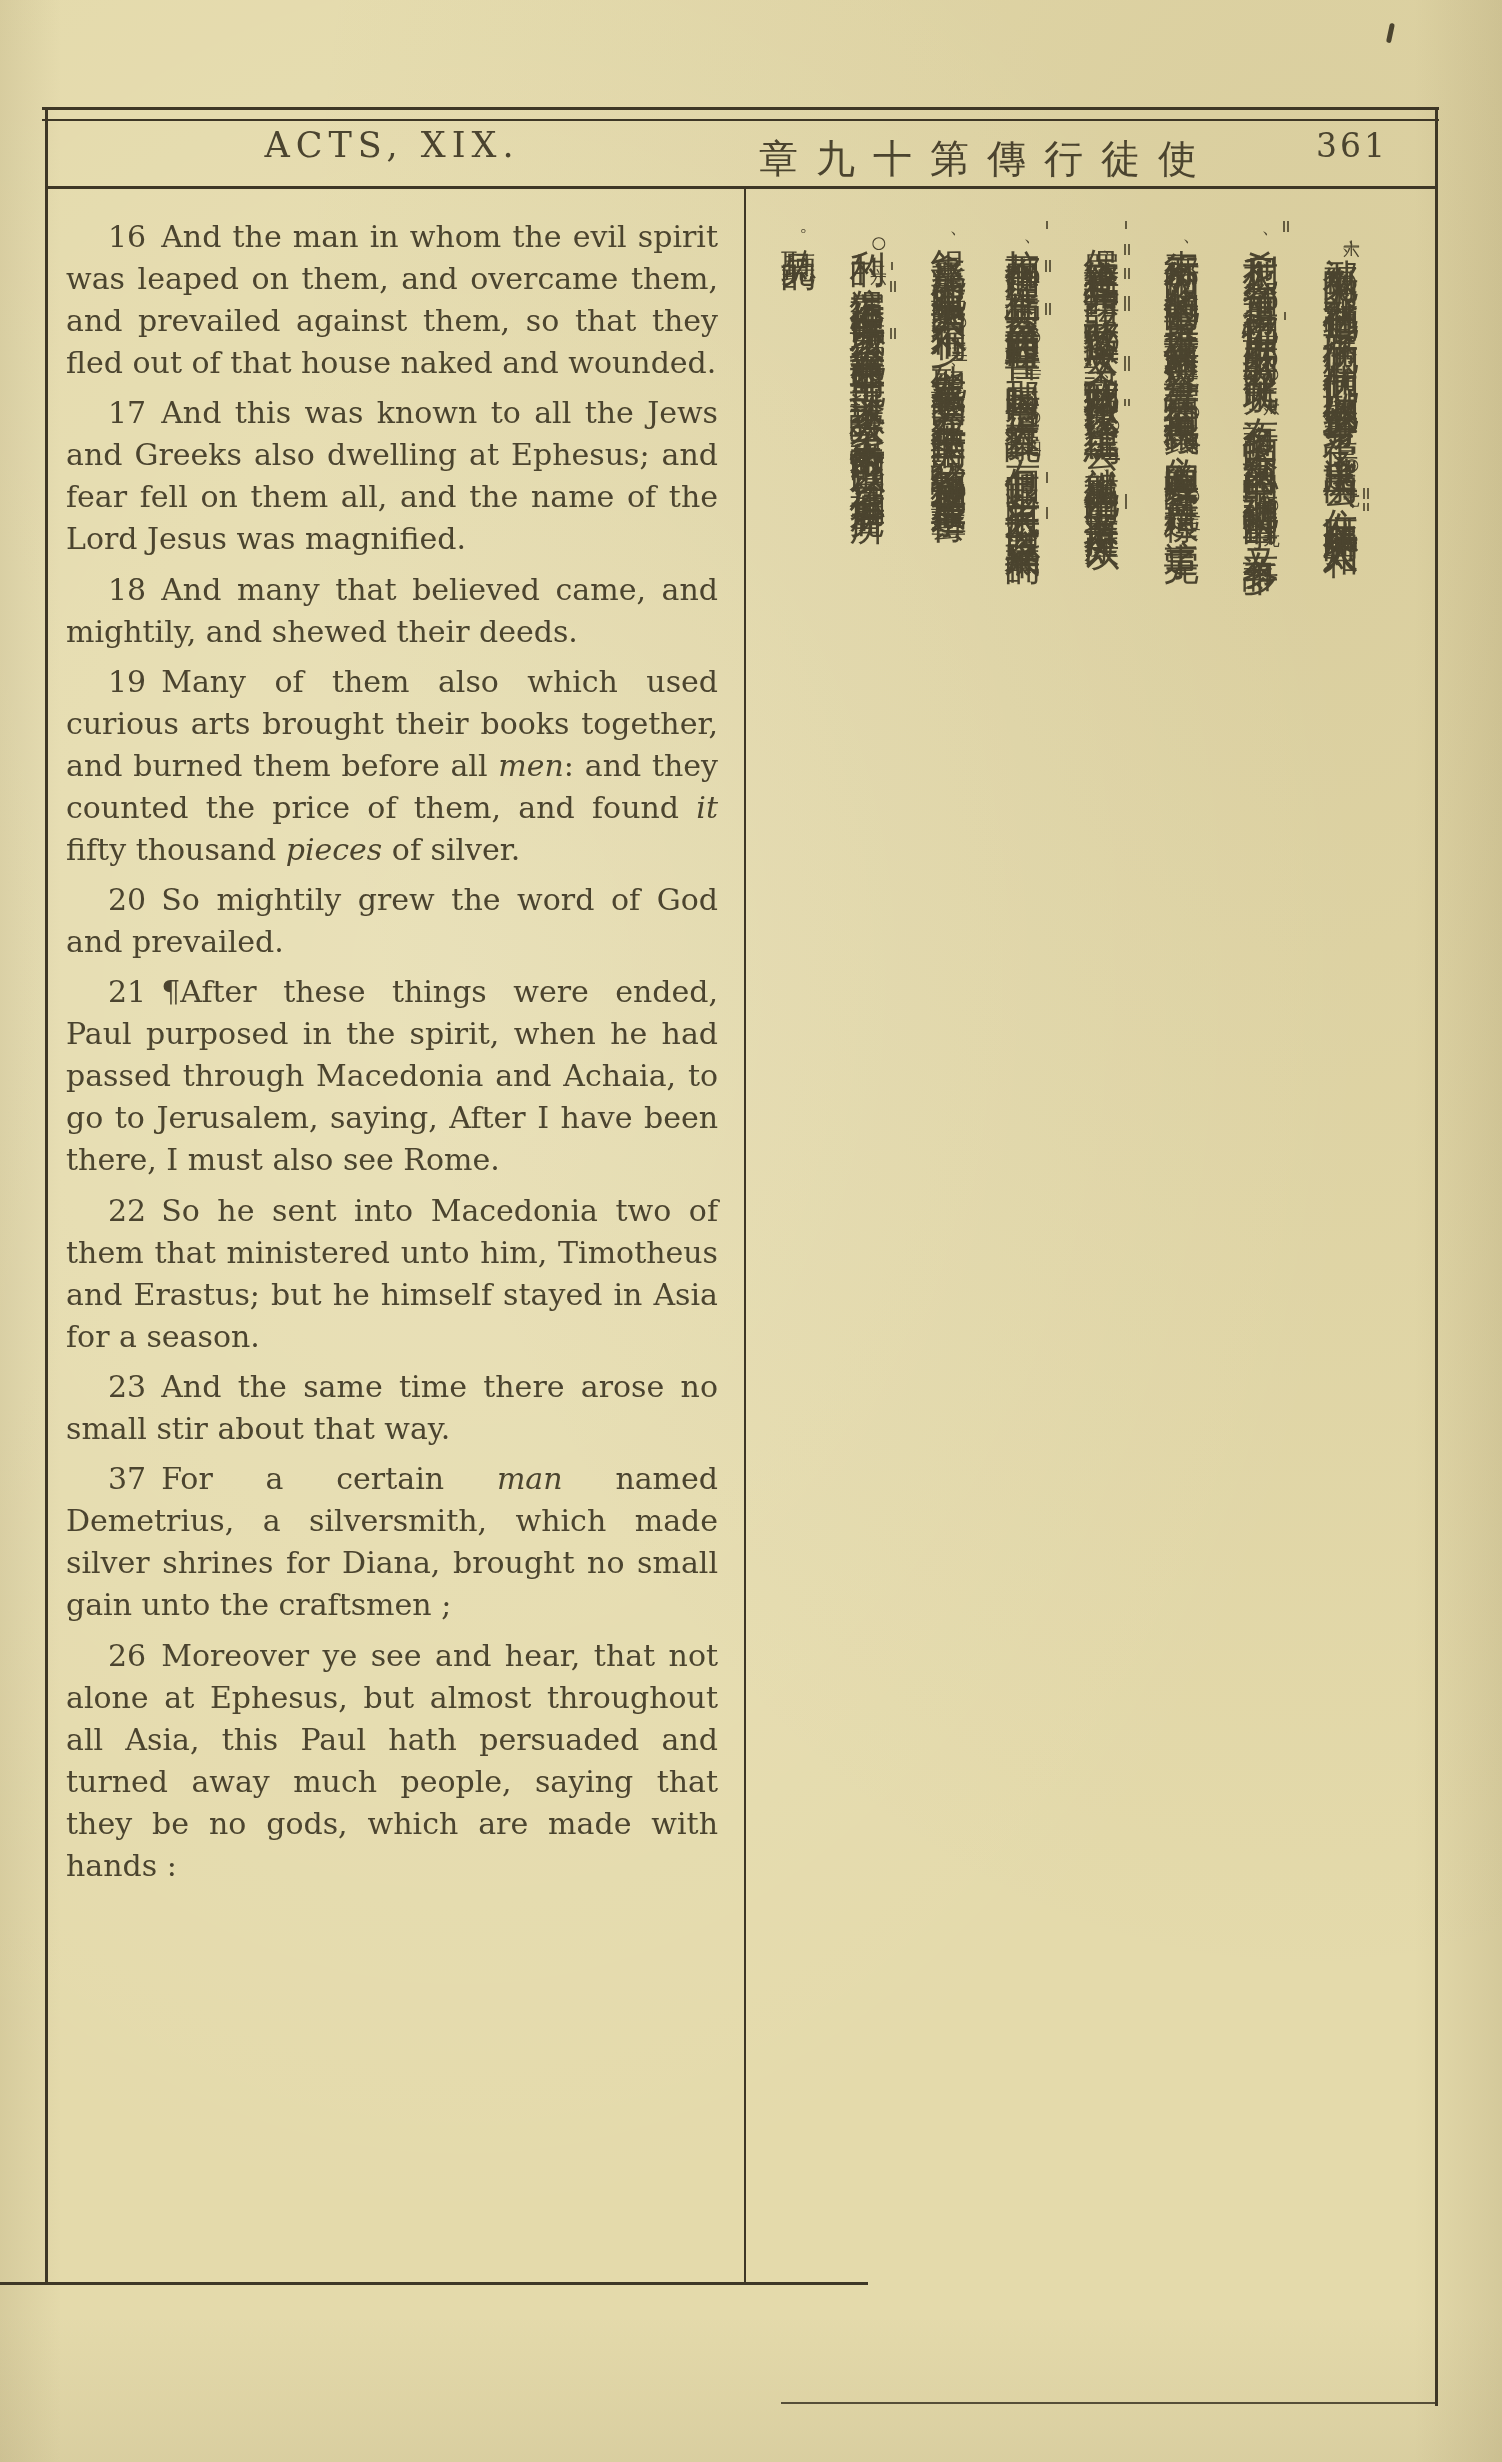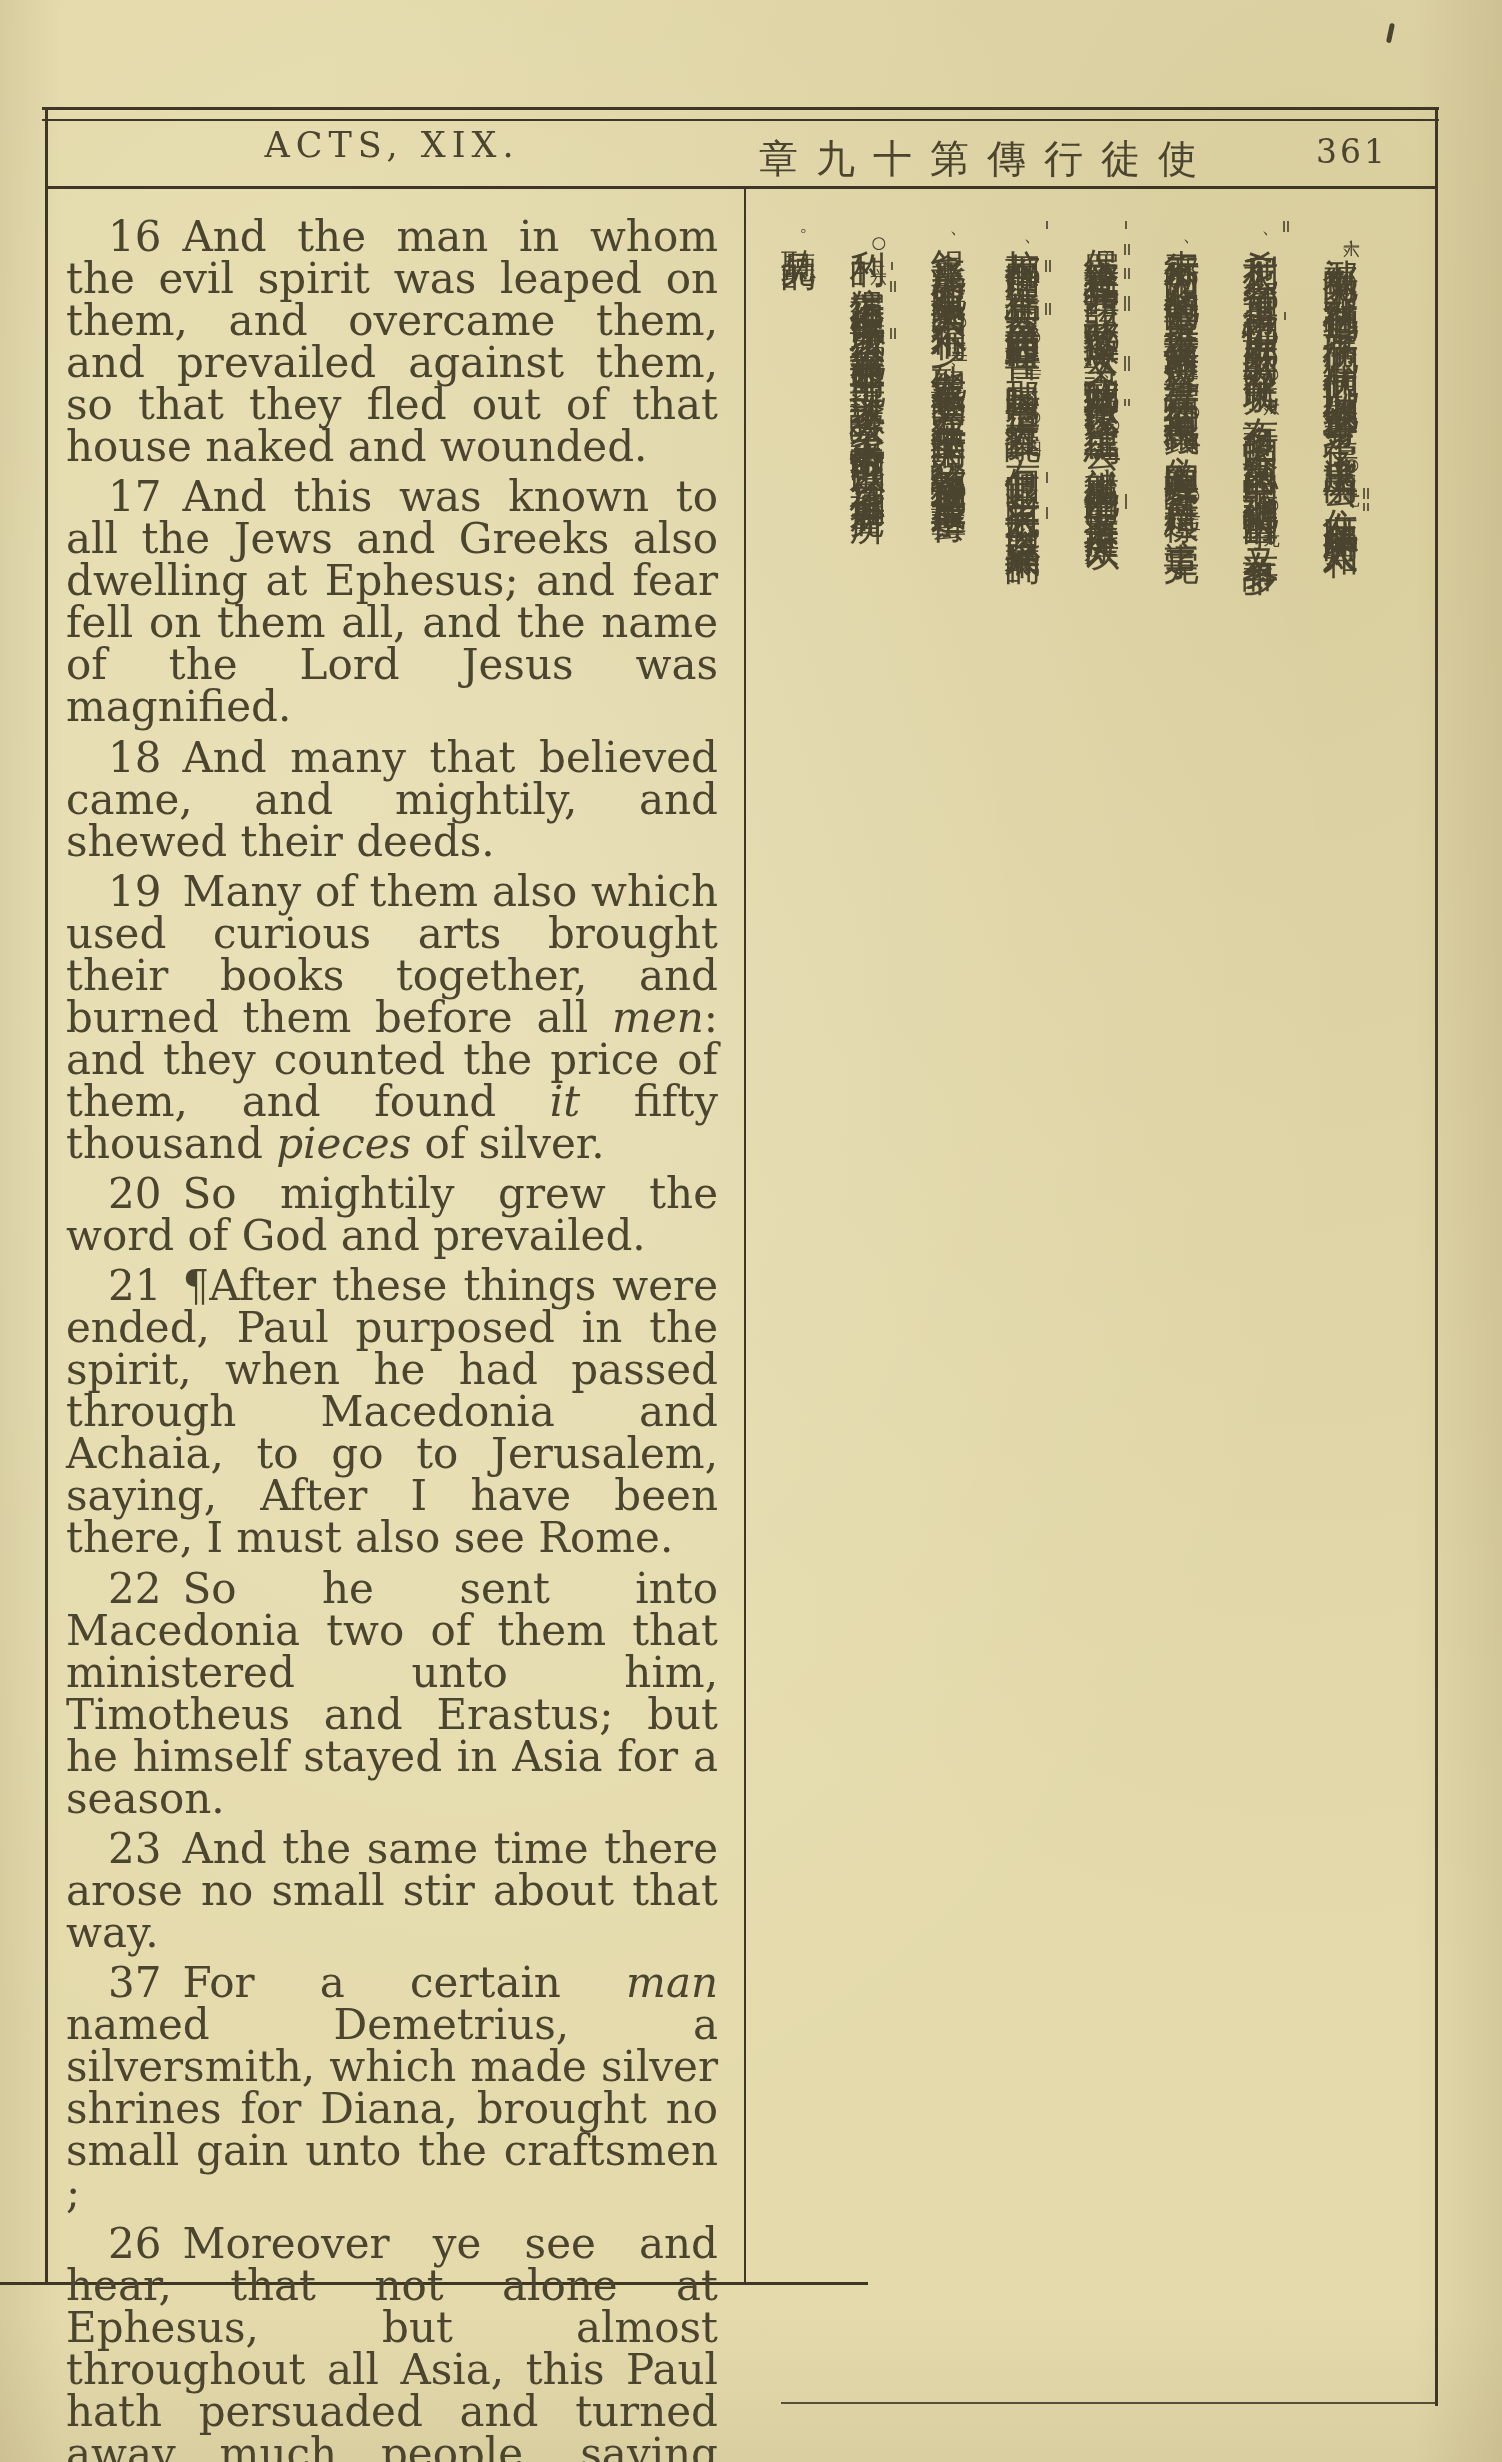--- a/index.html
+++ b/index.html
@@ -21,28 +21,28 @@
   .rule{ position:absolute; background:#3e3726; }
   .hdr-left{
     position:absolute; left:66px; top:125px; width:652px;
     text-align:center; font-size:35px; letter-spacing:6px; white-space:nowrap;
   }
   .hdr-right{
     position:absolute; left:759px; top:132px; width:541px;
     text-align:left; font-size:39px; letter-spacing:18px; white-space:nowrap;
   }
   .pagenum{
-    position:absolute; left:1316px; top:132px; font-size:33px; letter-spacing:3px;
+    position:absolute; left:1316px; top:126px; font-size:33px; letter-spacing:3px;
   }
   .eng{
     position:absolute; left:66px; top:216px; width:652px;
   }
   .verse{
     margin:0 0 8.3px 0; text-indent:42px; text-align:justify;
-    font-size:42px; line-height:42px;
+    font-size:30px; line-height:42px;
   }
   .verse i{ font-family:"DejaVu Serif", serif; }
   .cn-col{
     position:absolute; top:221px; height:2178px;
     writing-mode:vertical-rl; text-orientation:upright;
     font-size:36px; letter-spacing:3.8px; line-height:1.35;
     white-space:nowrap;
   }
   .vm{
     display:inline-block; font-size:16.5px; letter-spacing:1.5px;

